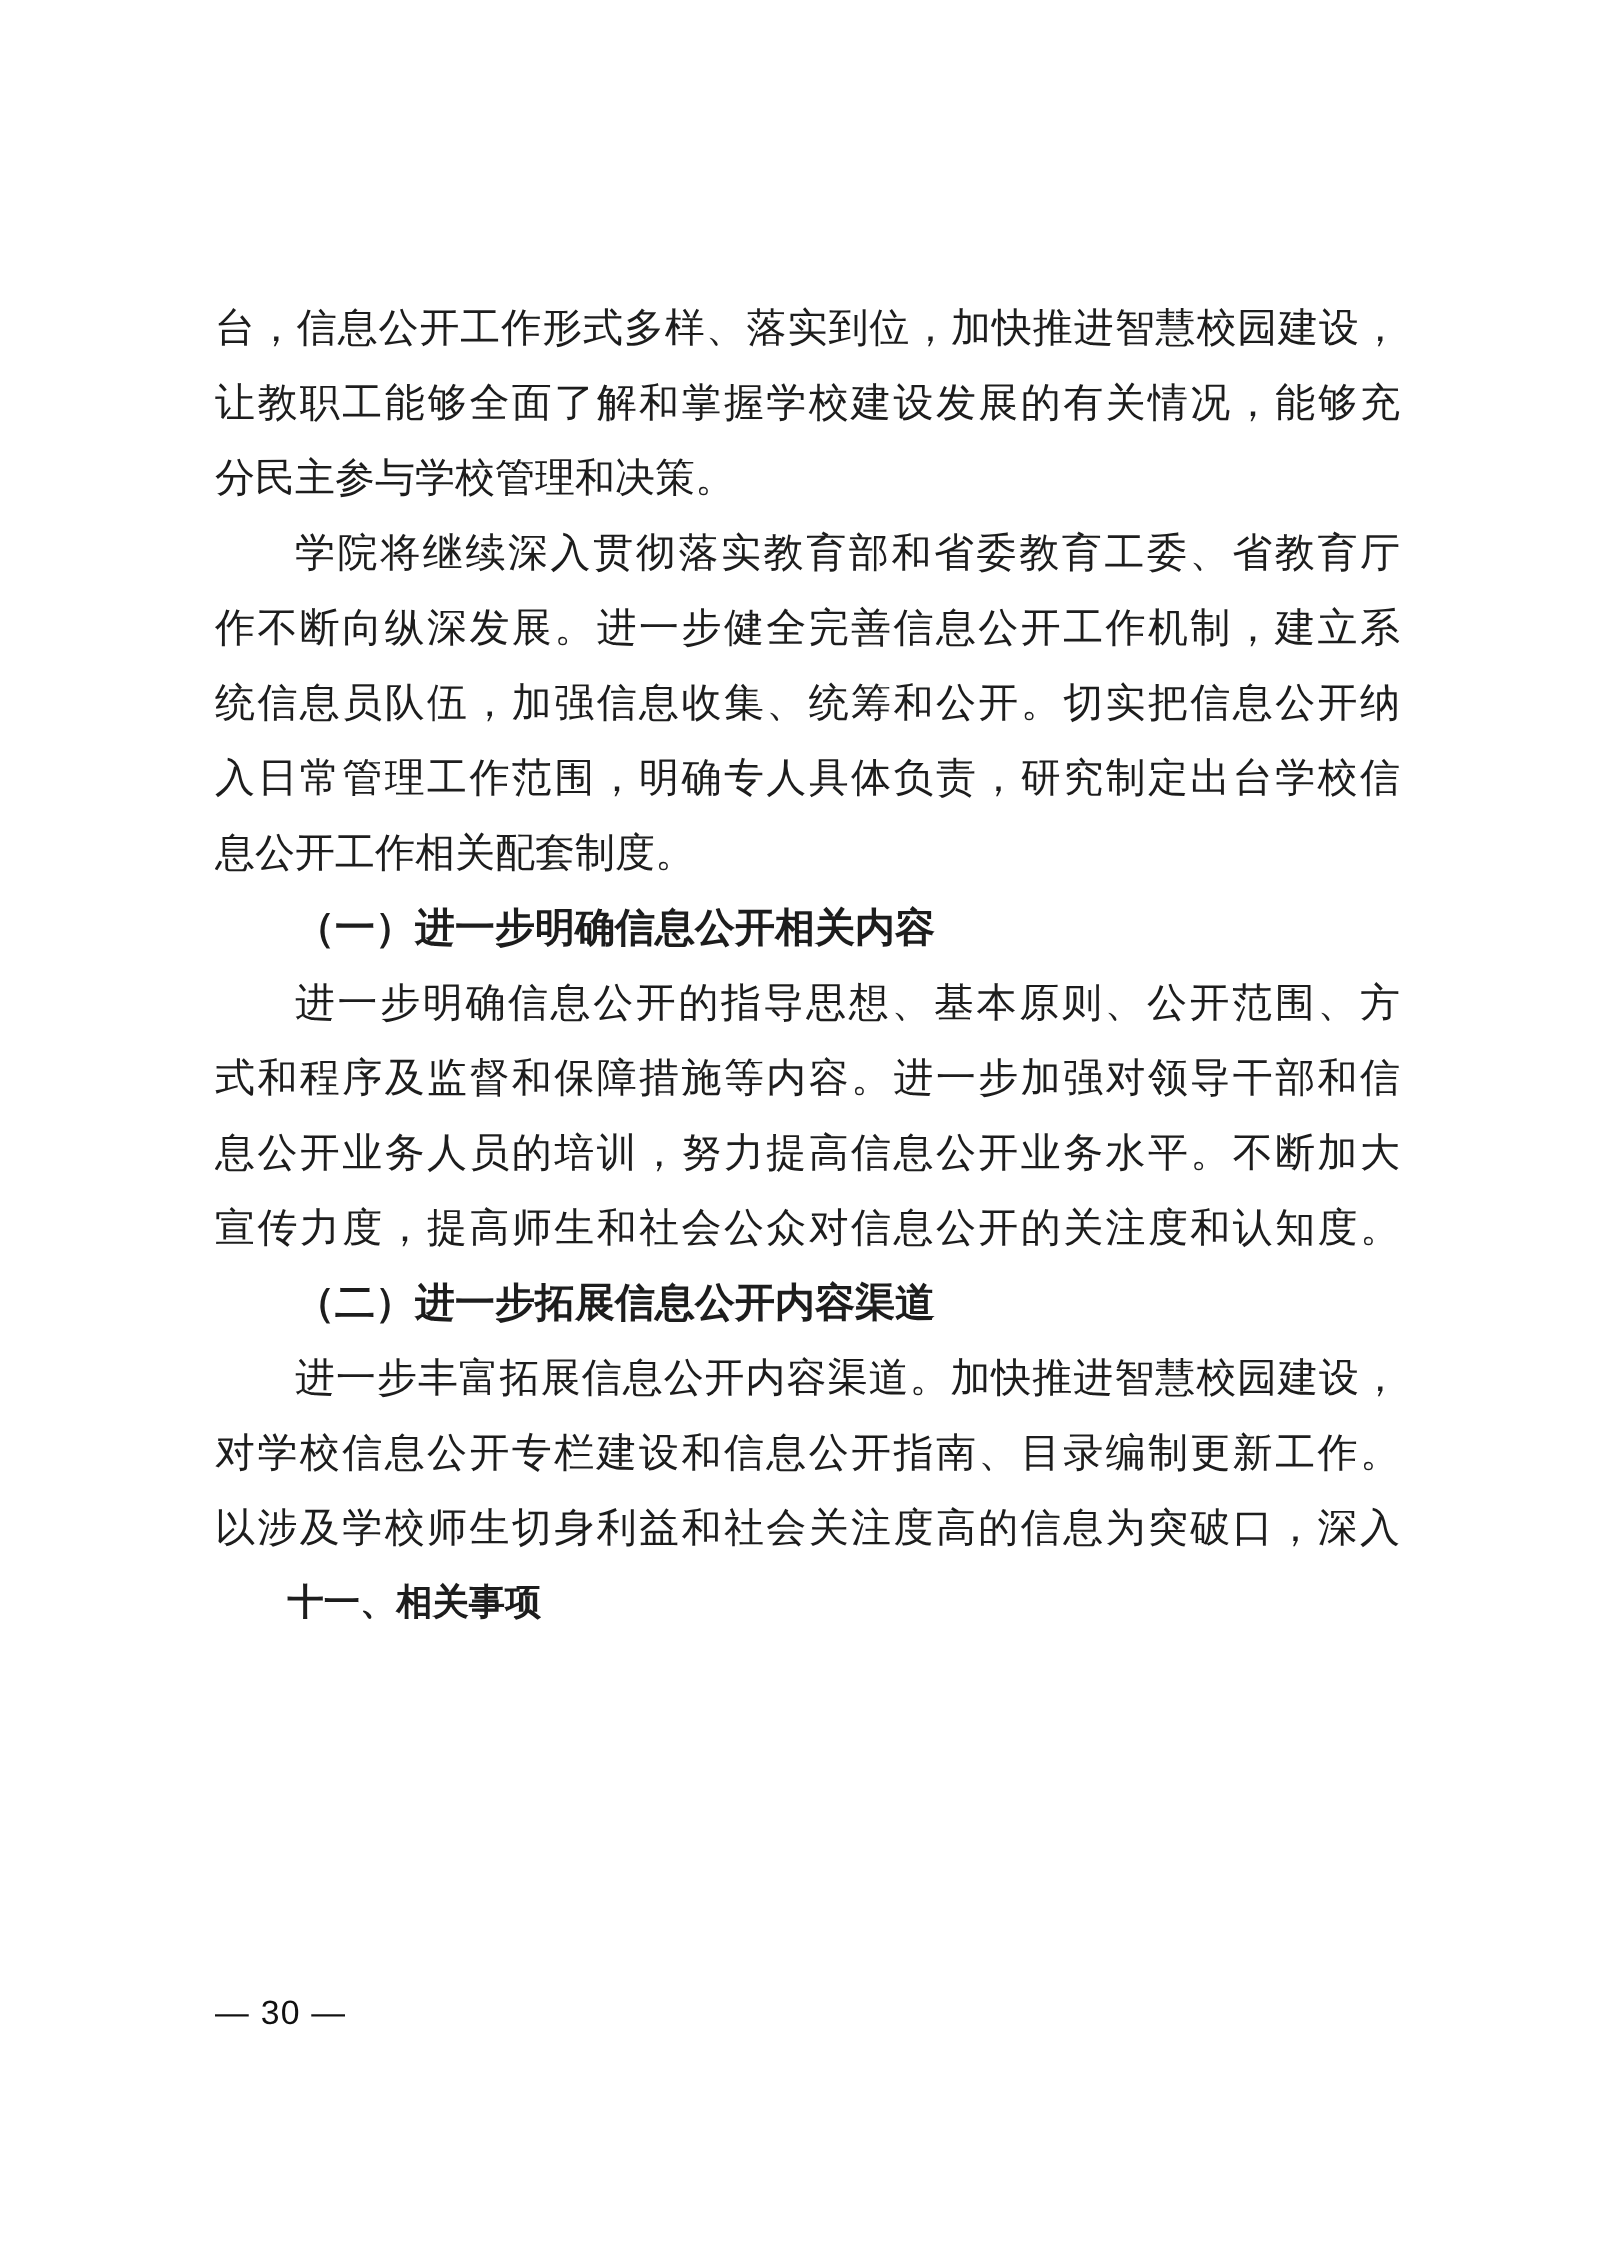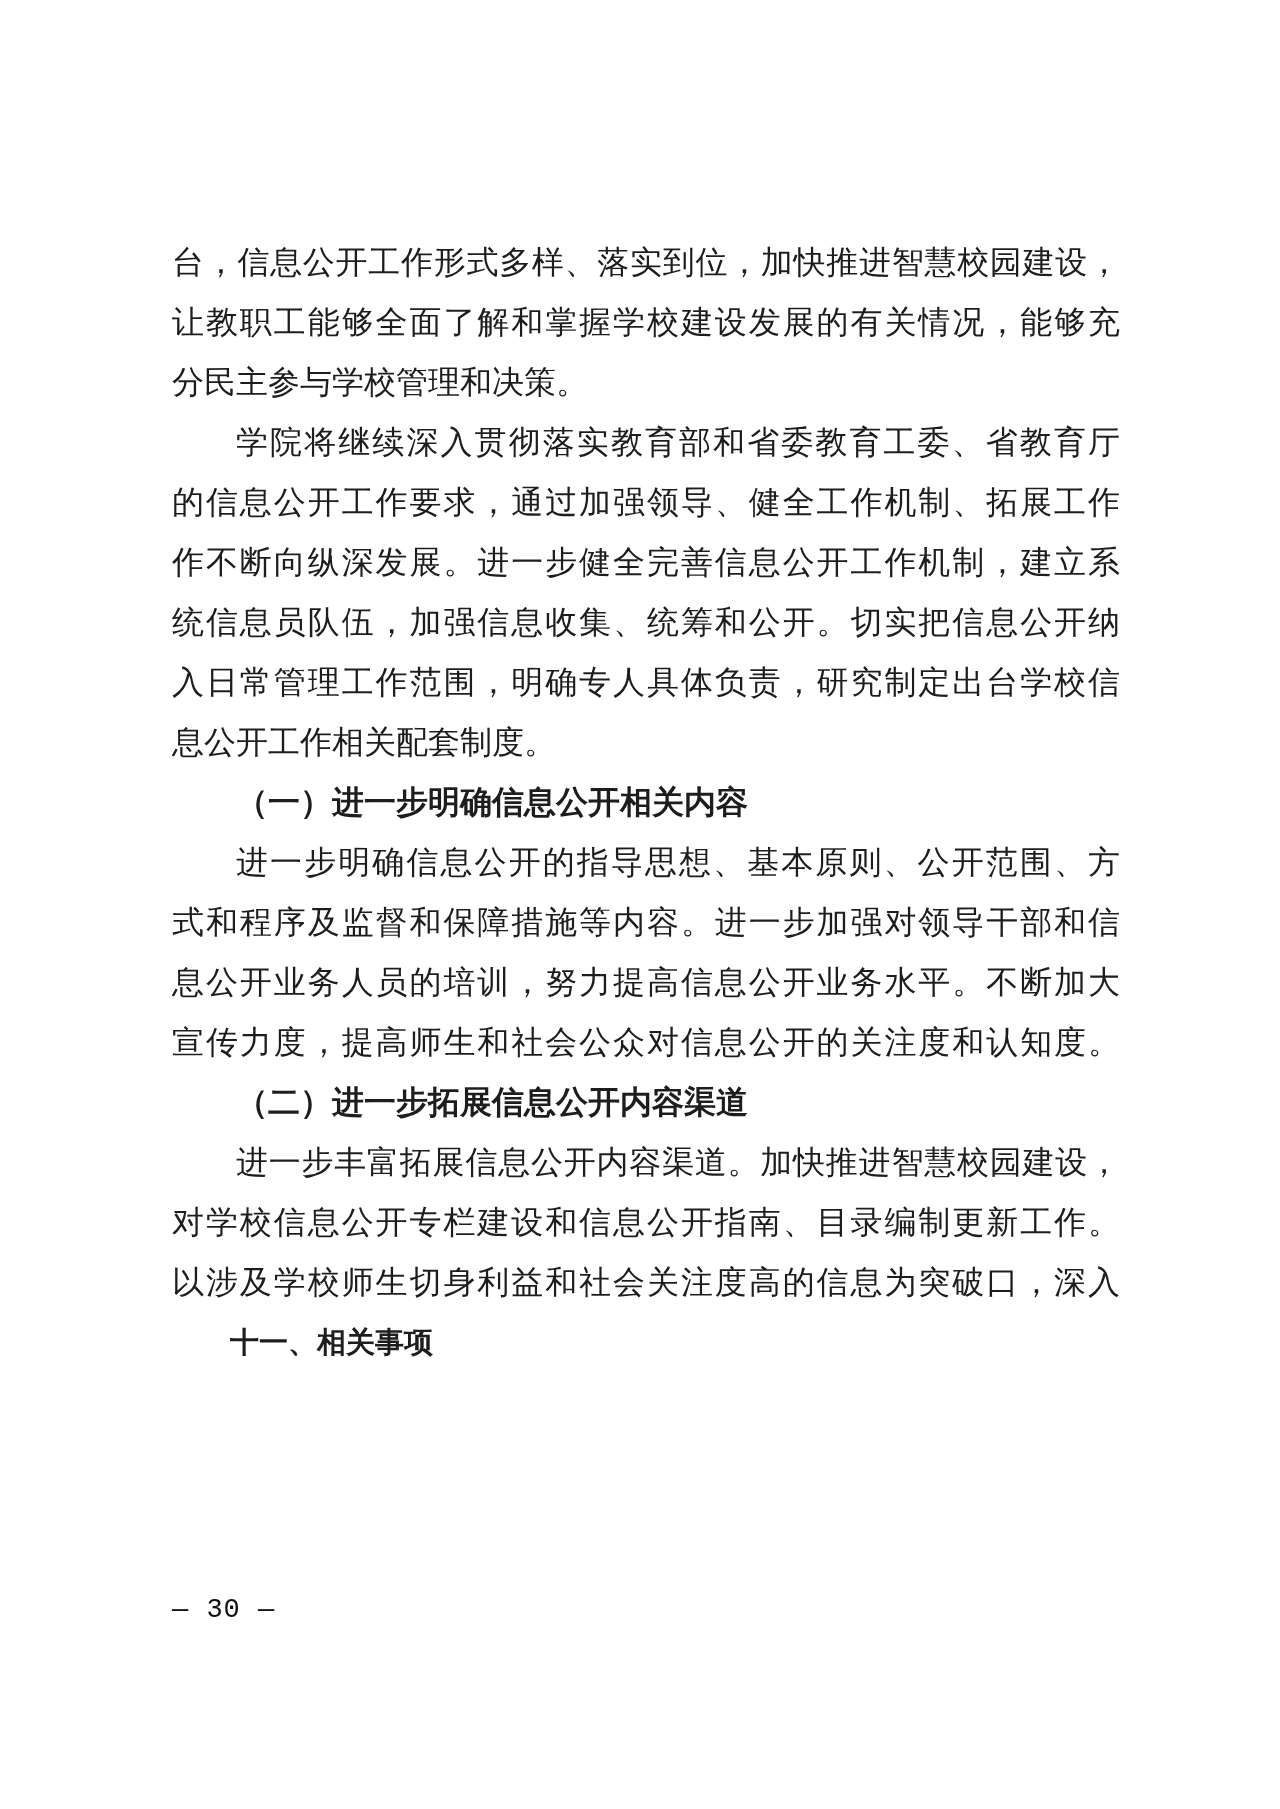--- a/index.html
+++ b/index.html
@@ -46,37 +46,36 @@
   }
   .line.section-heading {
     font-weight: 700;
     font-family: "Liberation Sans", "DejaVu Sans", sans-serif;
     font-size: 29px;
   }
   .footer {
     position: absolute;
     left: 172px;
     top: 1594px;
-    font-family: Liberation Mono, monospace;
+    font-family: Liberation Sans, sans-serif;
     font-size: 27px;
     line-height: 32px;
     color: #111111;
     letter-spacing: 1px;
   }
 </style>
 </head>
 <body>
 
 <div class="page">
   <main class="content" id="document-body">
       <div class="line body fill">台，信息公开工作形式多样、落实到位，加快推进智慧校园建设，</div>
       <div class="line body fill">让教职工能够全面了解和掌握学校建设发展的有关情况，能够充</div>
       <div class="line body nofill">分民主参与学校管理和决策。</div>
       <div class="line body indent fill">学院将继续深入贯彻落实教育部和省委教育工委、省教育厅</div>
-      <div class="line body fill">的信息公开工作要求，通过加强领导、健全工作机制、拓展工作</div>
       <div class="line body fill">作不断向纵深发展。进一步健全完善信息公开工作机制，建立系</div>
       <div class="line body fill">统信息员队伍，加强信息收集、统筹和公开。切实把信息公开纳</div>
       <div class="line body fill">入日常管理工作范围，明确专人具体负责，研究制定出台学校信</div>
       <div class="line body nofill">息公开工作相关配套制度。</div>
       <div class="line subheading indent nofill">（一）进一步明确信息公开相关内容</div>
       <div class="line body indent fill">进一步明确信息公开的指导思想、基本原则、公开范围、方</div>
       <div class="line body fill">式和程序及监督和保障措施等内容。进一步加强对领导干部和信</div>
       <div class="line body fill">息公开业务人员的培训，努力提高信息公开业务水平。不断加大</div>
       <div class="line body fill">宣传力度，提高师生和社会公众对信息公开的关注度和认知度。</div>
       <div class="line subheading indent nofill">（二）进一步拓展信息公开内容渠道</div>

